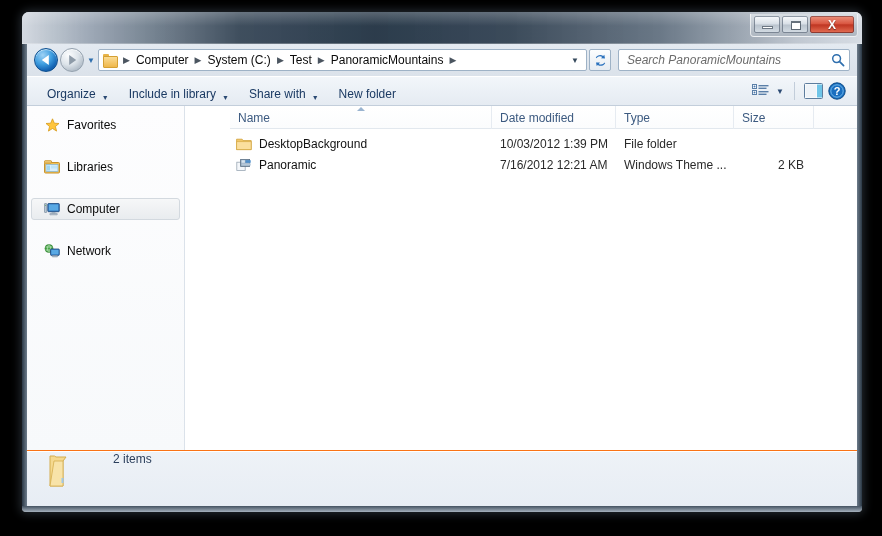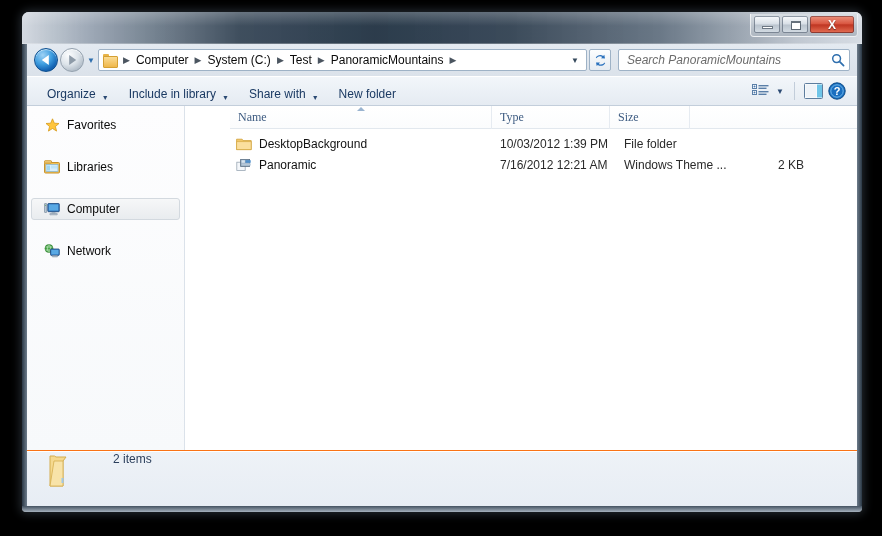--- a/index.html
+++ b/index.html
@@ -310,21 +310,20 @@
     flex: 1;
     position: relative;
     background: #ffffff;
     overflow: hidden;
   }
   #colhead {
     display: flex;
     height: 23px;
     background: linear-gradient(to bottom, #ffffff, #fbfcfd);
     border-bottom: 1px solid #e2e8ee;
-    font-family: Liberation Serif, serif;
   }
   .colh {
     position: relative;
     display: flex; align-items: center;
     height: 23px;
     padding-left: 8px;
     font-size: 12px; color: #3c5a80;
     border-right: 1px solid #e6ebf1;
     white-space: nowrap;
     cursor: default;
@@ -580,20 +579,23 @@
             </span>
             <span class="nav-lbl">Network</span>
           </div>
         </div>
 
         <div id="listpane">
 
           <div id="colhead">
             <div class="colh sorted" style="width:262px">
               <span>Name</span>
+            </div>
+            <div class="colh" style="width:124px">
+              <span>Date modified</span>
             </div>
             <div class="colh" style="width:118px">
               <span>Type</span>
             </div>
             <div class="colh" style="width:80px">
               <span>Size</span>
             </div>
           </div>
 
           <div id="rows">

